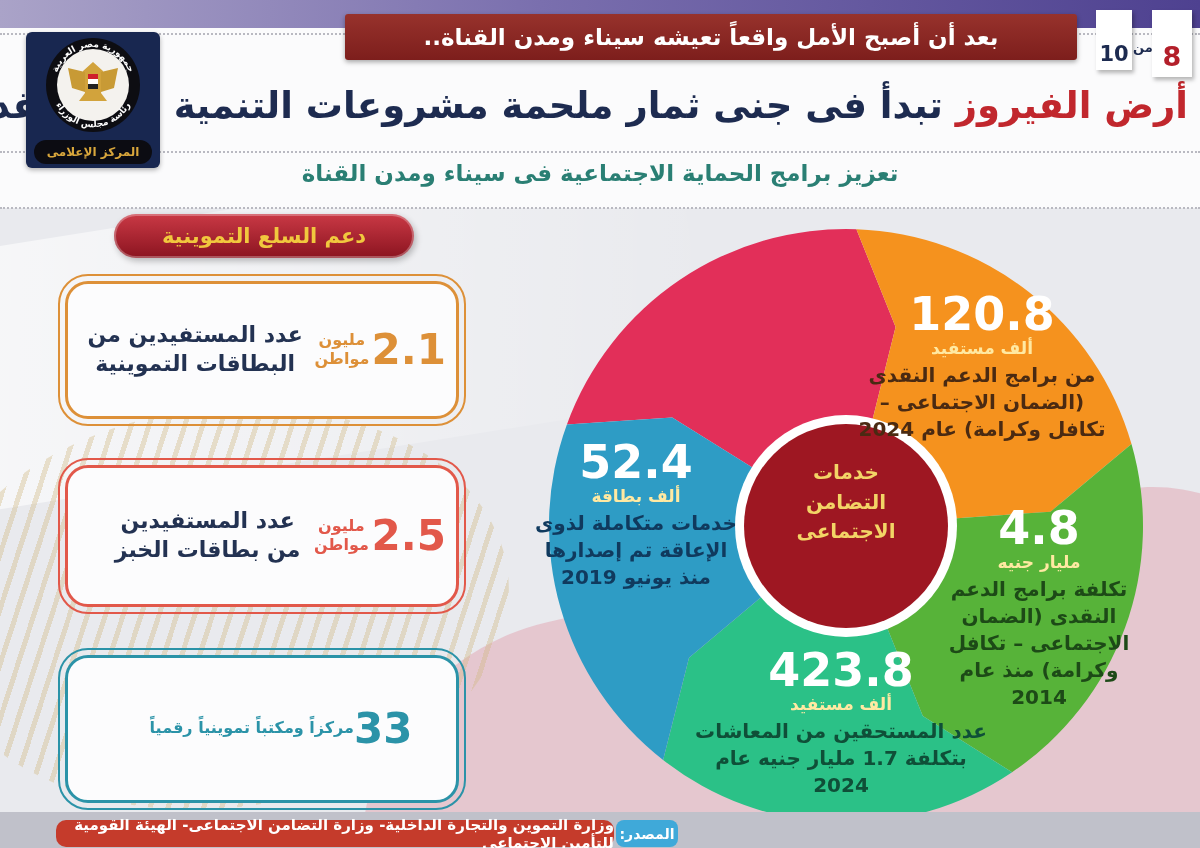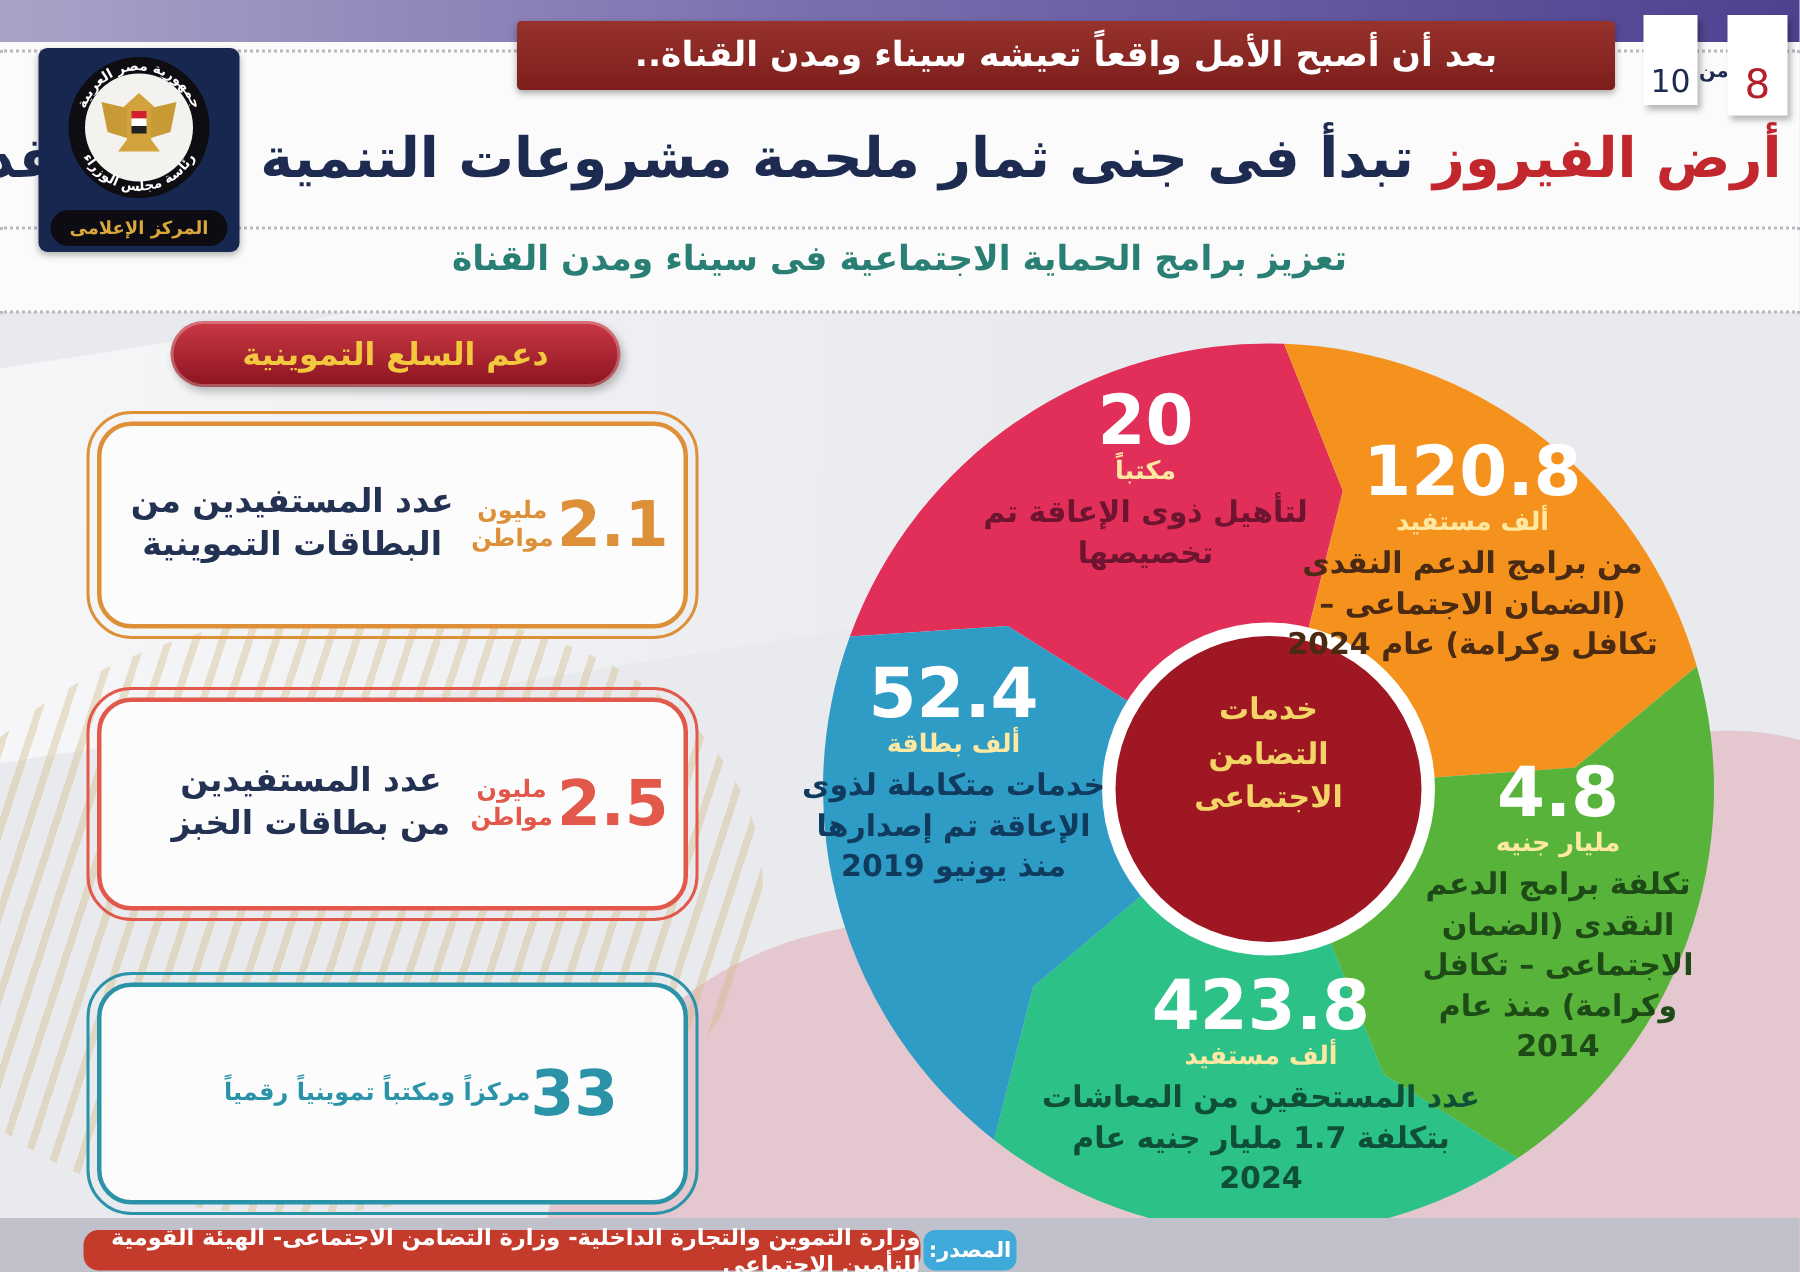--- a/index.html
+++ b/index.html
@@ -23,21 +23,21 @@
   #header-bg{position:absolute;top:28px;left:0;width:1200px;height:180px;background:#fbfbfc;z-index:3}
   .dotted{position:absolute;left:0;width:1200px;border-top:2px dotted #b9b9c1;z-index:5}
   #dot1{top:33px}#dot2{top:151px}#dot3{top:207px}
 
   #banner{position:absolute;top:14px;left:345px;width:732px;height:46px;z-index:6;
     background:linear-gradient(180deg,#97322c,#7d1e1c);border-radius:3px;
     color:#fff;font-size:23px;font-weight:bold;display:flex;align-items:center;justify-content:center;
     box-shadow:0 2px 5px rgba(0,0,0,.35)}
 
   .tab{position:absolute;background:#fff;box-shadow:2px 3px 4px rgba(0,0,0,.28);
-    display:flex;align-items:flex-end;justify-content:center;z-index:7;font-weight:normal}
+    display:flex;align-items:flex-end;justify-content:center;z-index:7;font-weight:bold}
   #tab10{top:10px;left:1096px;width:36px;height:56px;color:#1d2b50;font-size:21px;padding-bottom:4px}
   #tab8{top:10px;left:1152px;width:40px;height:62px;color:#b31f2a;font-size:27px;padding-bottom:5px}
   #tabmin{position:absolute;top:40px;left:1133px;color:#1d2b50;font-size:13px;font-weight:bold;z-index:7}
 
   #logo{position:absolute;top:32px;left:26px;width:134px;height:136px;background:#182750;
     border-radius:6px;z-index:6;box-shadow:0 2px 5px rgba(0,0,0,.3)}
   #logo-banner{position:absolute;bottom:4px;left:8px;right:8px;height:24px;background:#0c0c12;
     border-radius:12px;color:#d9a73c;font-size:12px;font-weight:bold;
     display:flex;align-items:center;justify-content:center}
 
@@ -163,25 +163,20 @@
   <svg id="pie-svg" width="660" height="614" viewBox="0 0 660 614">
       <path d="M326,304 L152.2,195.4 L46.9,202.4 A297,297 0 0 1 336.4,7.2 L375.6,105.1 Z" fill="#e22f59"></path>
       <path d="M326,304 L375.6,105.1 L336.4,7.2 A297,297 0 0 1 611.5,222.1 L530.5,289.7 Z" fill="#f5921e"></path>
       <path d="M326,304 L530.5,289.7 L611.5,222.1 A297,297 0 0 1 492.1,550.2 L402.8,494.1 Z" fill="#57b339"></path>
       <path d="M326,304 L402.8,494.1 L492.1,550.2 A297,297 0 0 1 143.1,538.0 L169.0,435.8 Z" fill="#2bc187"></path>
       <path d="M326,304 L169.0,435.8 L143.1,538.0 A297,297 0 0 1 46.9,202.4 L152.2,195.4 Z" fill="#2e9cc5"></path>
       <circle cx="326" cy="304" r="111" fill="#ffffff"></circle>
       <circle cx="326" cy="304" r="102" fill="#9e1722"></circle>
     </svg>
 
-  <div class="seg-label" id="seg0">
-    <div class="seg-value">20</div>
-    <div class="seg-unit">مكتباً</div>
-    <div class="seg-desc">لتأهيل ذوى الإعاقة تم تخصيصها</div>
-  </div>
   <div class="seg-label" id="seg1">
     <div class="seg-value">120.8</div>
     <div class="seg-unit">ألف مستفيد</div>
     <div class="seg-desc">من برامج الدعم النقدى (الضمان الاجتماعى – تكافل وكرامة) عام 2024</div>
   </div>
   <div class="seg-label" id="seg2">
     <div class="seg-value">4.8</div>
     <div class="seg-unit">مليار جنيه</div>
     <div class="seg-desc">تكلفة برامج الدعم النقدى (الضمان الاجتماعى – تكافل وكرامة) منذ عام 2014</div>
   </div>

